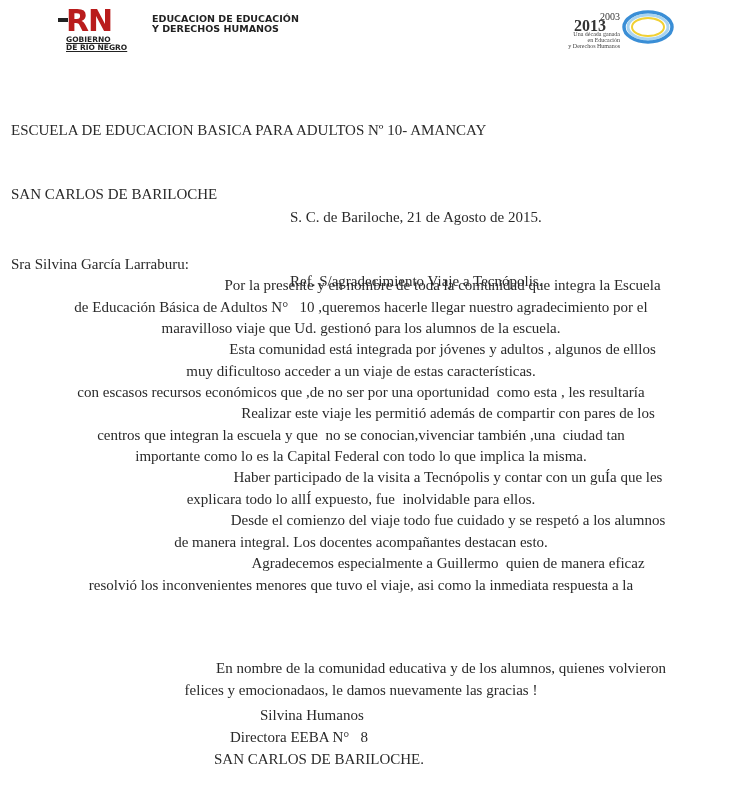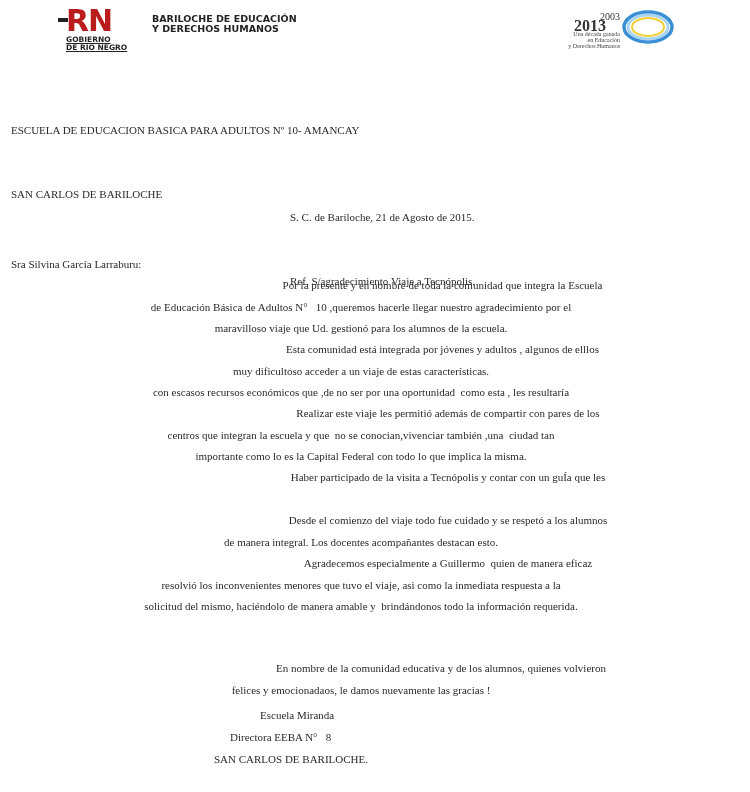--- a/index.html
+++ b/index.html
@@ -11,21 +11,21 @@
   .rn-letters { position: absolute; left: 8px; top: -6px; font-family: "DejaVu Sans", sans-serif; font-weight: bold; font-size: 30px; color: #b91c1c; letter-spacing: -1px; line-height: 30px; }
   .rn-sub { position: absolute; left: 8px; top: 24px; font-family: "DejaVu Sans", sans-serif; font-weight: bold; font-size: 7.5px; line-height: 8px; color: #222; text-decoration: underline; }
   .ministerio { position: absolute; left: 152px; top: 14px; font-family: "DejaVu Sans", sans-serif; font-weight: bold; font-size: 9.5px; line-height: 10px; color: #222; }
 
   .decada { position: absolute; left: 540px; top: 12px; width: 80px; text-align: right; font-family: "Liberation Serif", serif; color: #333; }
   .decada .y1 { font-size: 10px; line-height: 9px; }
   .decada .y2 { font-size: 16px; line-height: 10px; font-weight: bold; margin-right: 14px; }
   .decada .txt { font-size: 6px; line-height: 6px; color: #444; }
   .circle-logo { position: absolute; left: 622px; top: 10px; width: 52px; height: 34px; }
 
-  .text { position: absolute; font-size: 11px; white-space: pre; line-height: 21px; }
+  .text { position: absolute; font-size: 15px; white-space: pre; line-height: 21px; }
   .school { left: 11px; top: 78px; }
   .right-block { left: 290px; top: 165px; }
   .salutation { left: 11px; top: 254px; font-family: Liberation Serif, serif; }
   .para { left: 11px; width: 700px; white-space: normal; text-align: center; }
   .para .indent { display: inline-block; width: 163px; }
   .p1 { top: 275px; }
   .p2 { top: 339px; }
   .p3 { top: 403px; }
   .p4 { top: 467px; }
   .p5 { top: 510px; }
@@ -42,21 +42,21 @@
 <div class="header">
   <div class="rn-logo">
     <div class="rn-bar"></div>
     <div class="rn-letters">RN</div>
     <div class="rn-sub">
       <div>GOBIERNO</div>
       <div>DE RÍO NEGRO</div>
     </div>
   </div>
   <div class="ministerio">
-    <div>BARILOCHE DE EDUCACIÓN</div>
+    <div>EDUCACION DE EDUCACIÓN</div>
     <div>Y DERECHOS HUMANOS</div>
   </div>
 
   <div class="decada">
     <div class="y1">2003</div>
     <div class="y2">2013</div>
     <div class="txt">Una década ganada</div>
     <div class="txt">en Educación</div>
     <div class="txt">y Derechos Humanos</div>
   </div>
@@ -92,33 +92,33 @@
 </div>
 
 <div class="text para p3">
   <span class="line"><span class="indent" style="width:174px"></span><span>Realizar este viaje les permitió además de compartir con pares de los</span></span>
   <span class="line">centros que integran la escuela y que  no se conocian,vivenciar también ,una  ciudad tan</span>
   <span class="line">importante como lo es la Capital Federal con todo lo que implica la misma.</span>
 </div>
 
 <div class="text para p4">
   <span class="line"><span class="indent" style="width:174px"></span><span>Haber participado de la visita a Tecnópolis y contar con un guÍa que les</span></span>
+  <span class="line">explicara todo lo allÍ expuesto, fue  inolvidable para ellos.</span>
 </div>
 
 <div class="text para p5">
   <span class="line"><span class="indent" style="width:174px"></span><span>Desde el comienzo del viaje todo fue cuidado y se respetó a los alumnos</span></span>
   <span class="line">de manera integral. Los docentes acompañantes destacan esto.</span>
 </div>
 
 <div class="text para p6">
   <span class="line"><span class="indent" style="width:174px"></span><span>Agradecemos especialmente a Guillermo  quien de manera eficaz</span></span>
   <span class="line">resolvió los inconvenientes menores que tuvo el viaje, asi como la inmediata respuesta a la</span>
-  <span class="line">solicitud del mismo, haciéndolo de manera amable y  brindándonos todo la información requerida.</span>
 </div>
 
 <div class="text para p7">
   <span class="line"><span class="indent" style="width:160px"></span><span>En nombre de la comunidad educativa y de los alumnos, quienes volvieron</span></span>
   <span class="line">felices y emocionadaos, le damos nuevamente las gracias !</span>
 </div>
 
-<div class="text sig1">Escuela Miranda</div>
+<div class="text sig1">Silvina Humanos</div>
 <div class="text sig2">Directora EEBA N°   8</div>
 <div class="text sig3">SAN CARLOS DE BARILOCHE.</div>
 
 </body></html>

